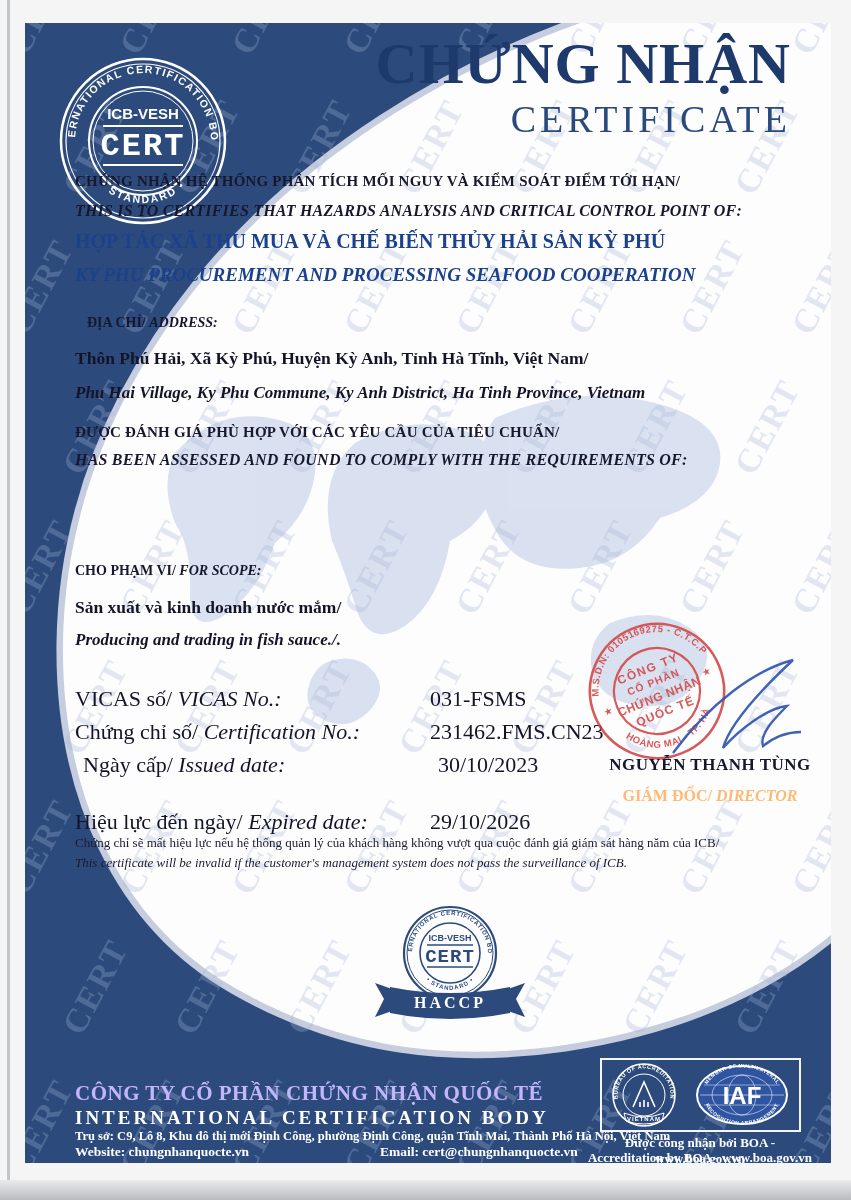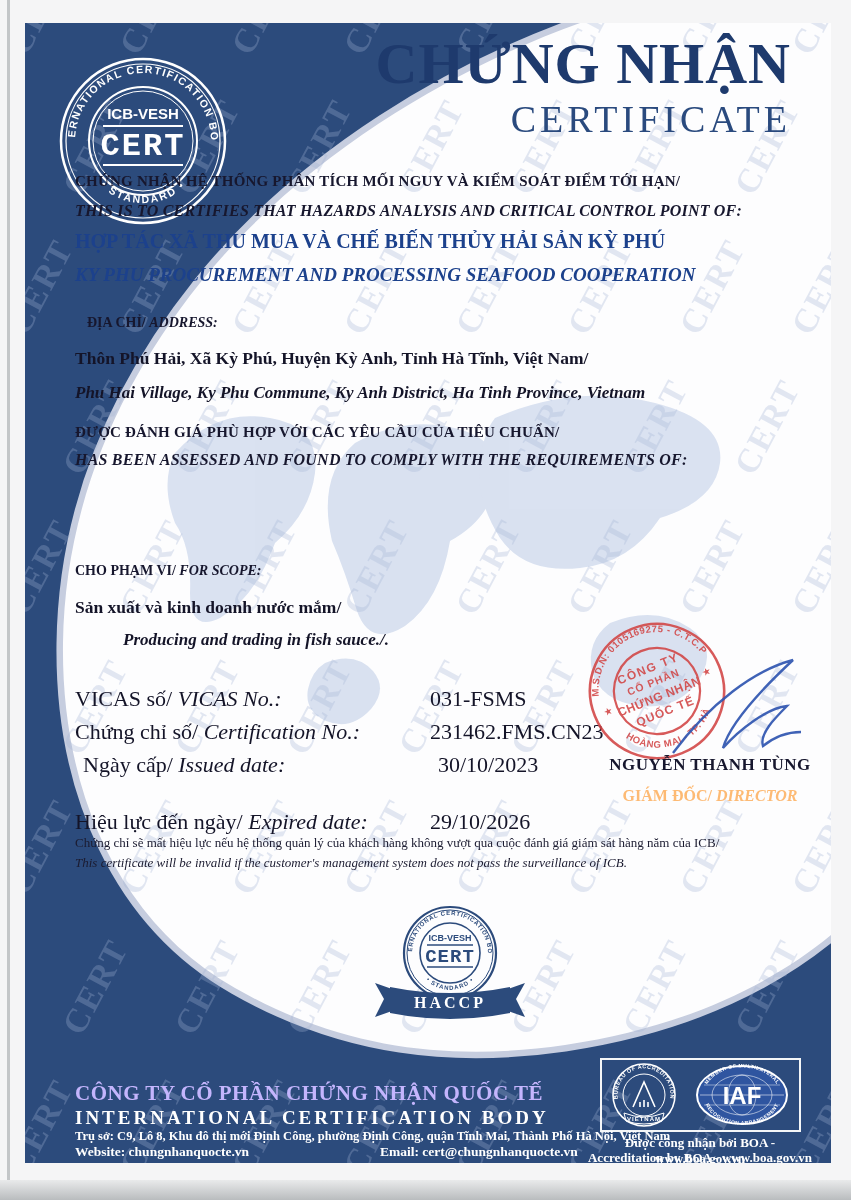--- a/index.html
+++ b/index.html
@@ -170,21 +170,21 @@
 
     <div class="abs intro" style="left:50px;top:401px;">ĐƯỢC ĐÁNH GIÁ PHÙ HỢP VỚI CÁC YÊU CẦU CỦA TIÊU CHUẨN/</div>
     <div class="abs intro" style="left:50px;top:428px;"><i>HAS BEEN ASSESSED AND FOUND TO COMPLY WITH THE REQUIREMENTS OF:</i></div>
 
 
     <div class="abs lbl" style="left:50px;top:540px;">
       <span>CHO PHẠM VI/</span>
       <i>FOR SCOPE:</i>
     </div>
     <div class="abs line-vi" style="left:50px;top:574px;">Sản xuất và kinh doanh nước mắm/</div>
-    <div class="abs line-en" style="left:50px;top:607px;margin-left:48px;">Producing and trading in fish sauce./.</div>
+    <div class="abs line-en" style="left:50px;top:607px;">Producing and trading in fish sauce./.</div>
 
     <div class="abs frow" style="left:50px;top:663px;width:560px;">
       <span>VICAS số/</span>
       <i>VICAS No.:</i>
       <span class="val">031-FSMS</span>
     </div>
     <div class="abs frow" style="left:50px;top:696px;width:560px;">
       <span>Chứng chỉ số/</span>
       <i>Certification No.:</i>
       <span class="val">231462.FMS.CN23</span>

